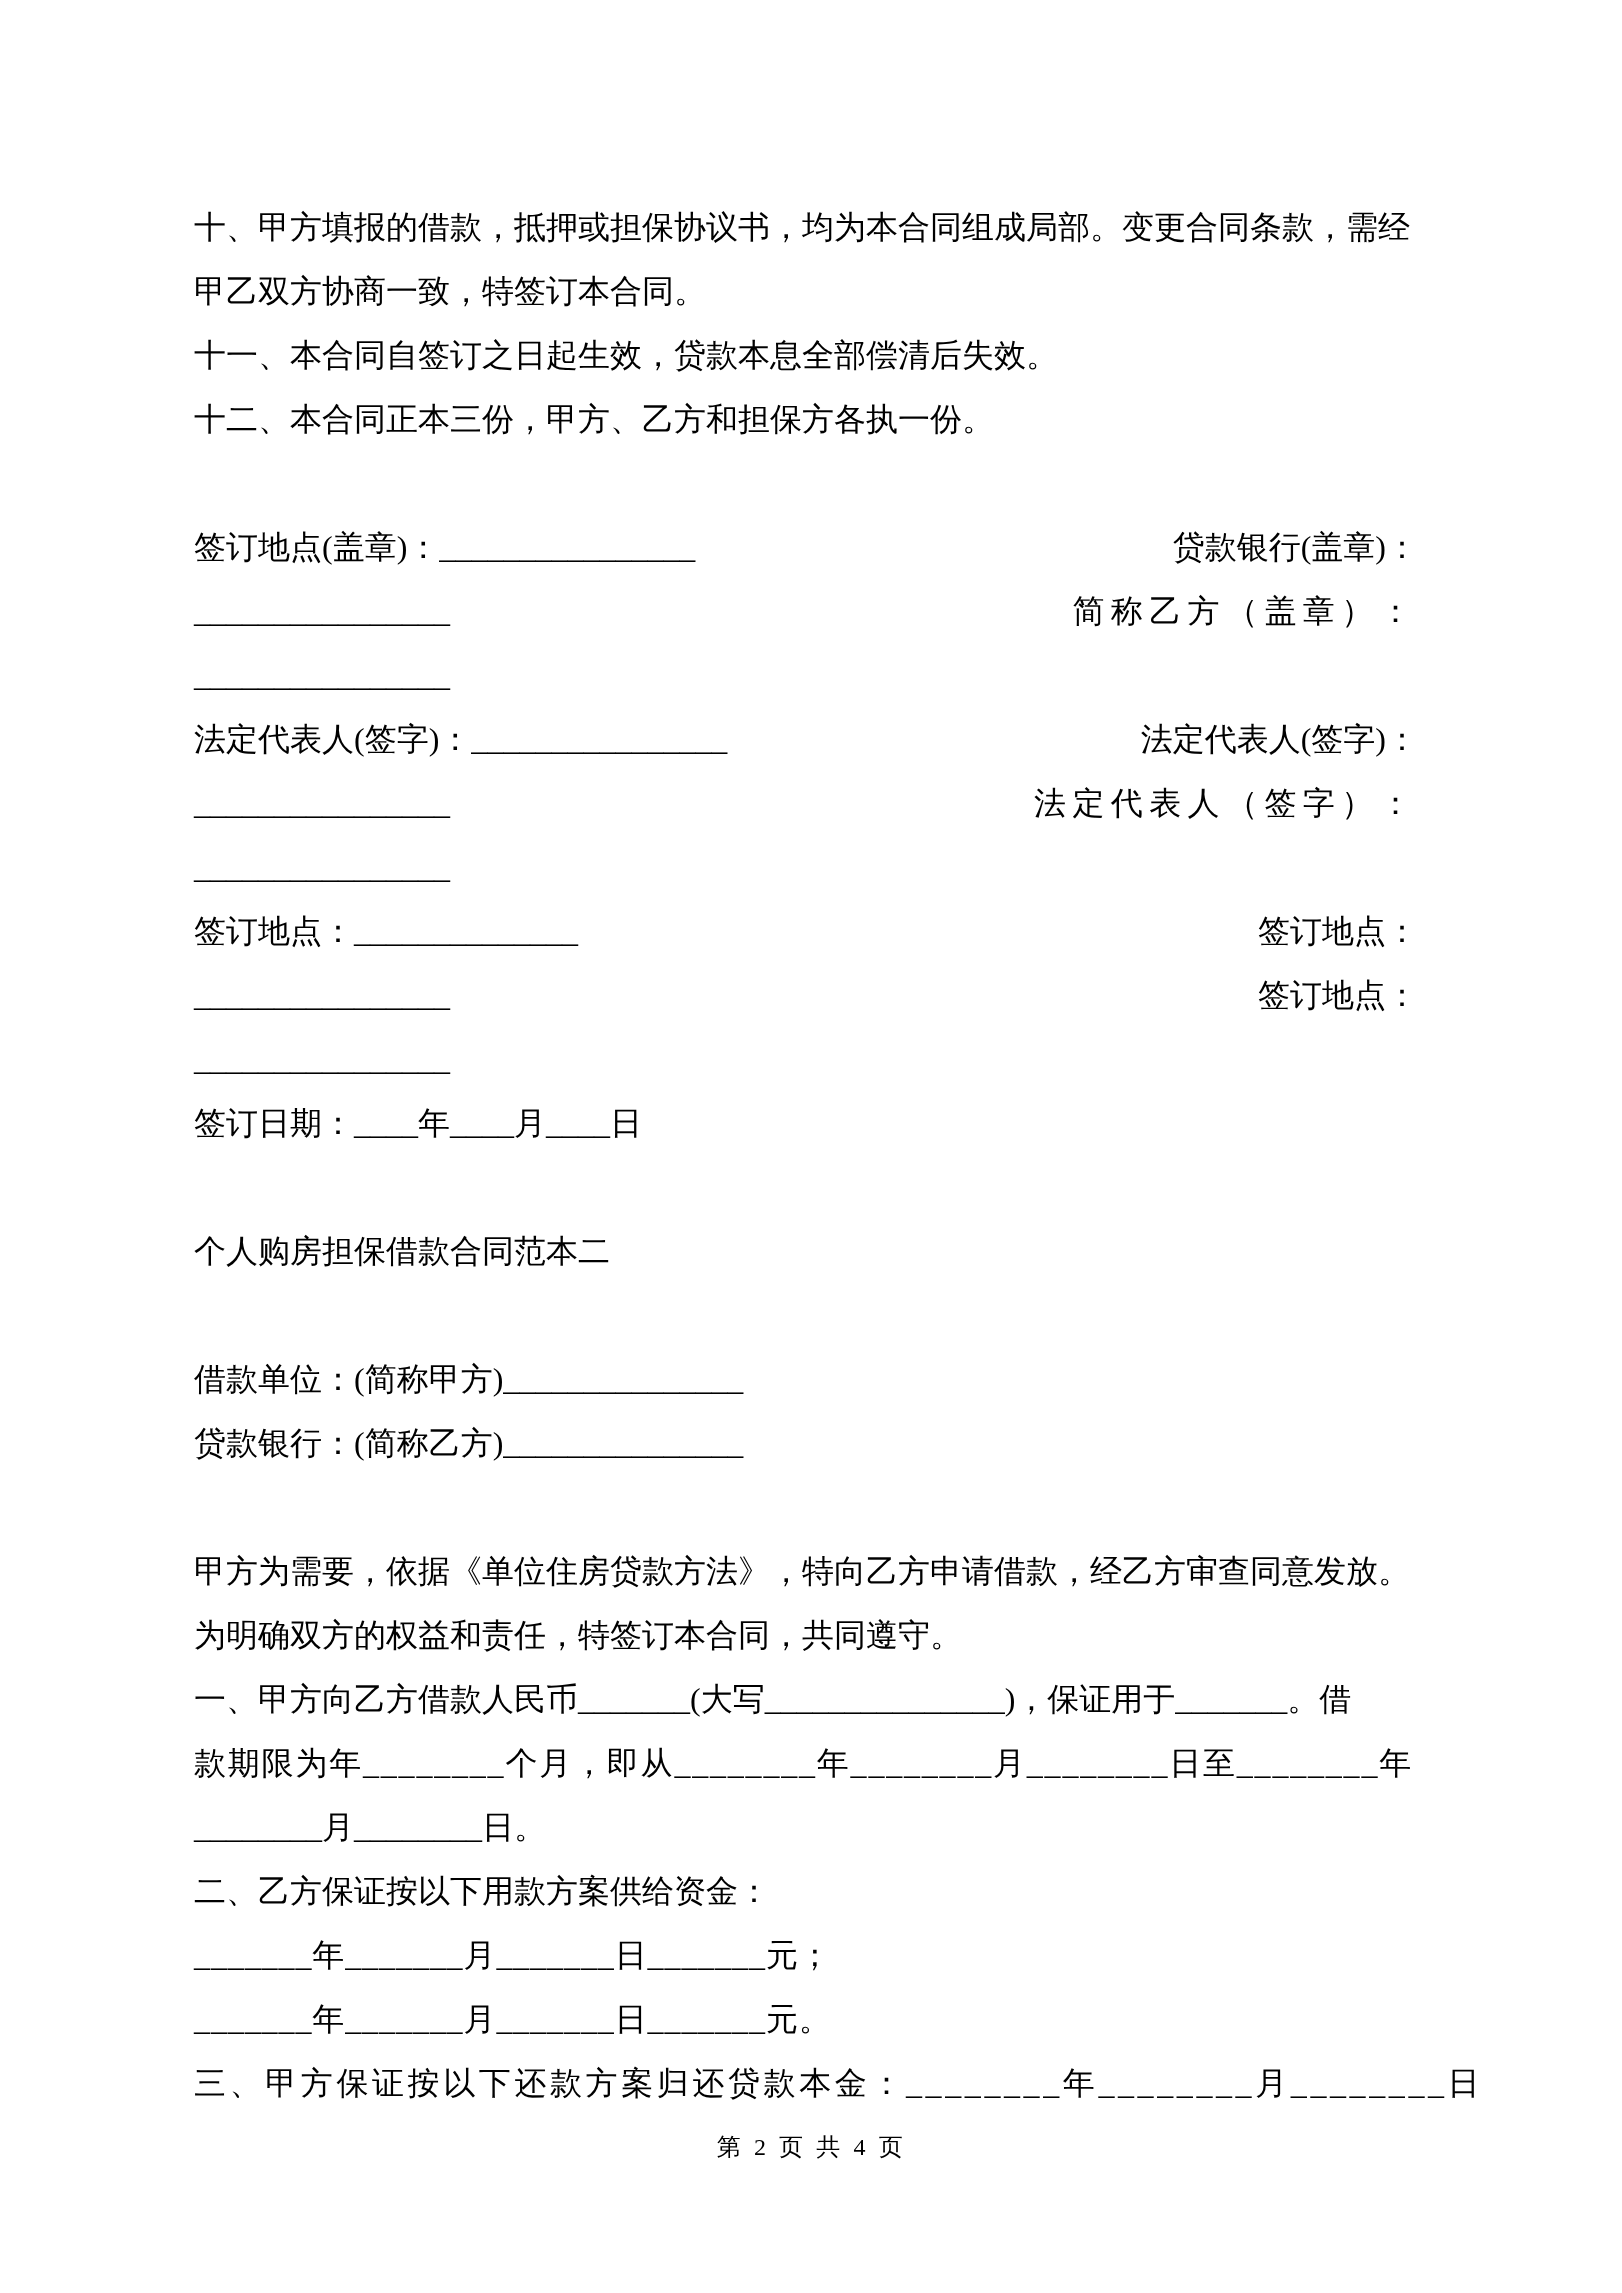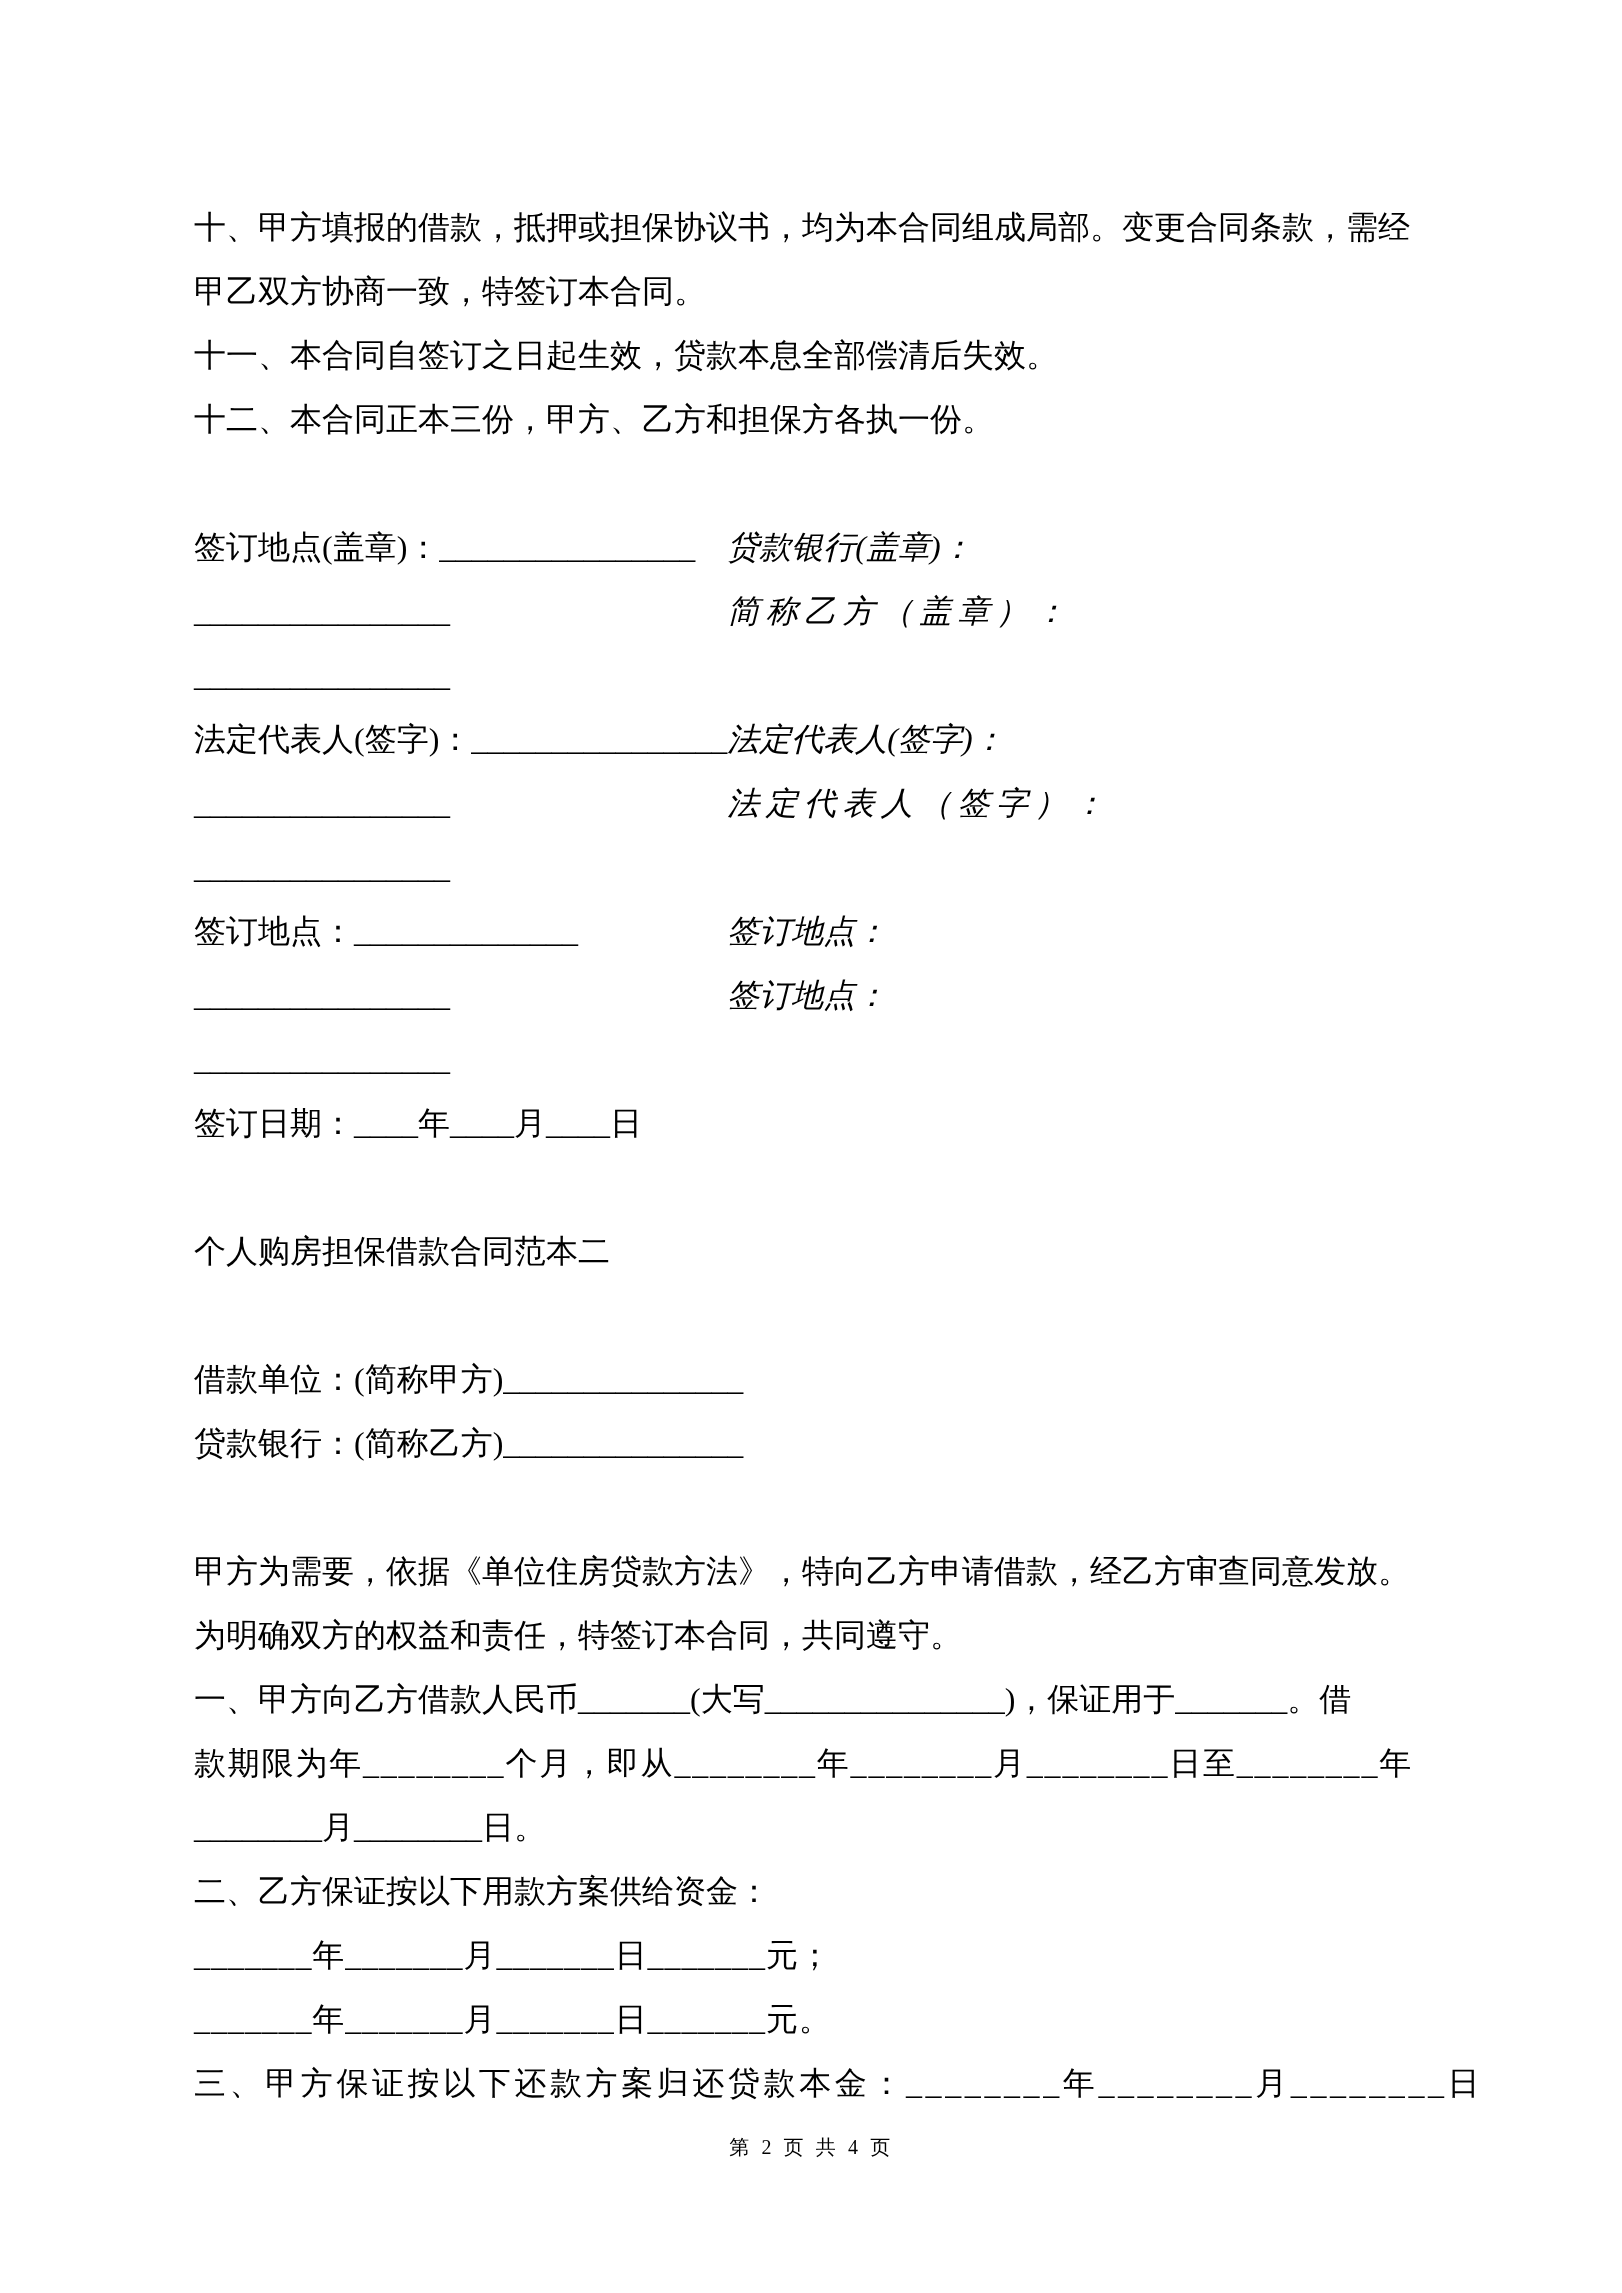--- a/index.html
+++ b/index.html
@@ -25,26 +25,26 @@
   .blank-line{height:64px;}
   .ls1{letter-spacing:0.9px;}
   .ls2{letter-spacing:1.8px;}
   .ls4{letter-spacing:3.6px;}
   .ls7{letter-spacing:6.4px;}
   .sig-block{
     display:flex;
     justify-content:space-between;
   }
   .sig-col-left{flex:0 0 auto;}
-  .sig-col-right{flex:1 1 auto;font-style:italic;}
+  .sig-col-right{flex:1 1 auto;text-align:right;}
   .sig-col-left .line,.sig-col-right .line{min-height:64px;}
   .footer{
     margin-top:4.5px;
     text-align:center;
-    font-size:20px;
+    font-size:24px;
     line-height:55px;
     letter-spacing:3.6px;
   }
 </style>
 </head>
 <body>
 
 <div class="page">
   <div class="content">
 

